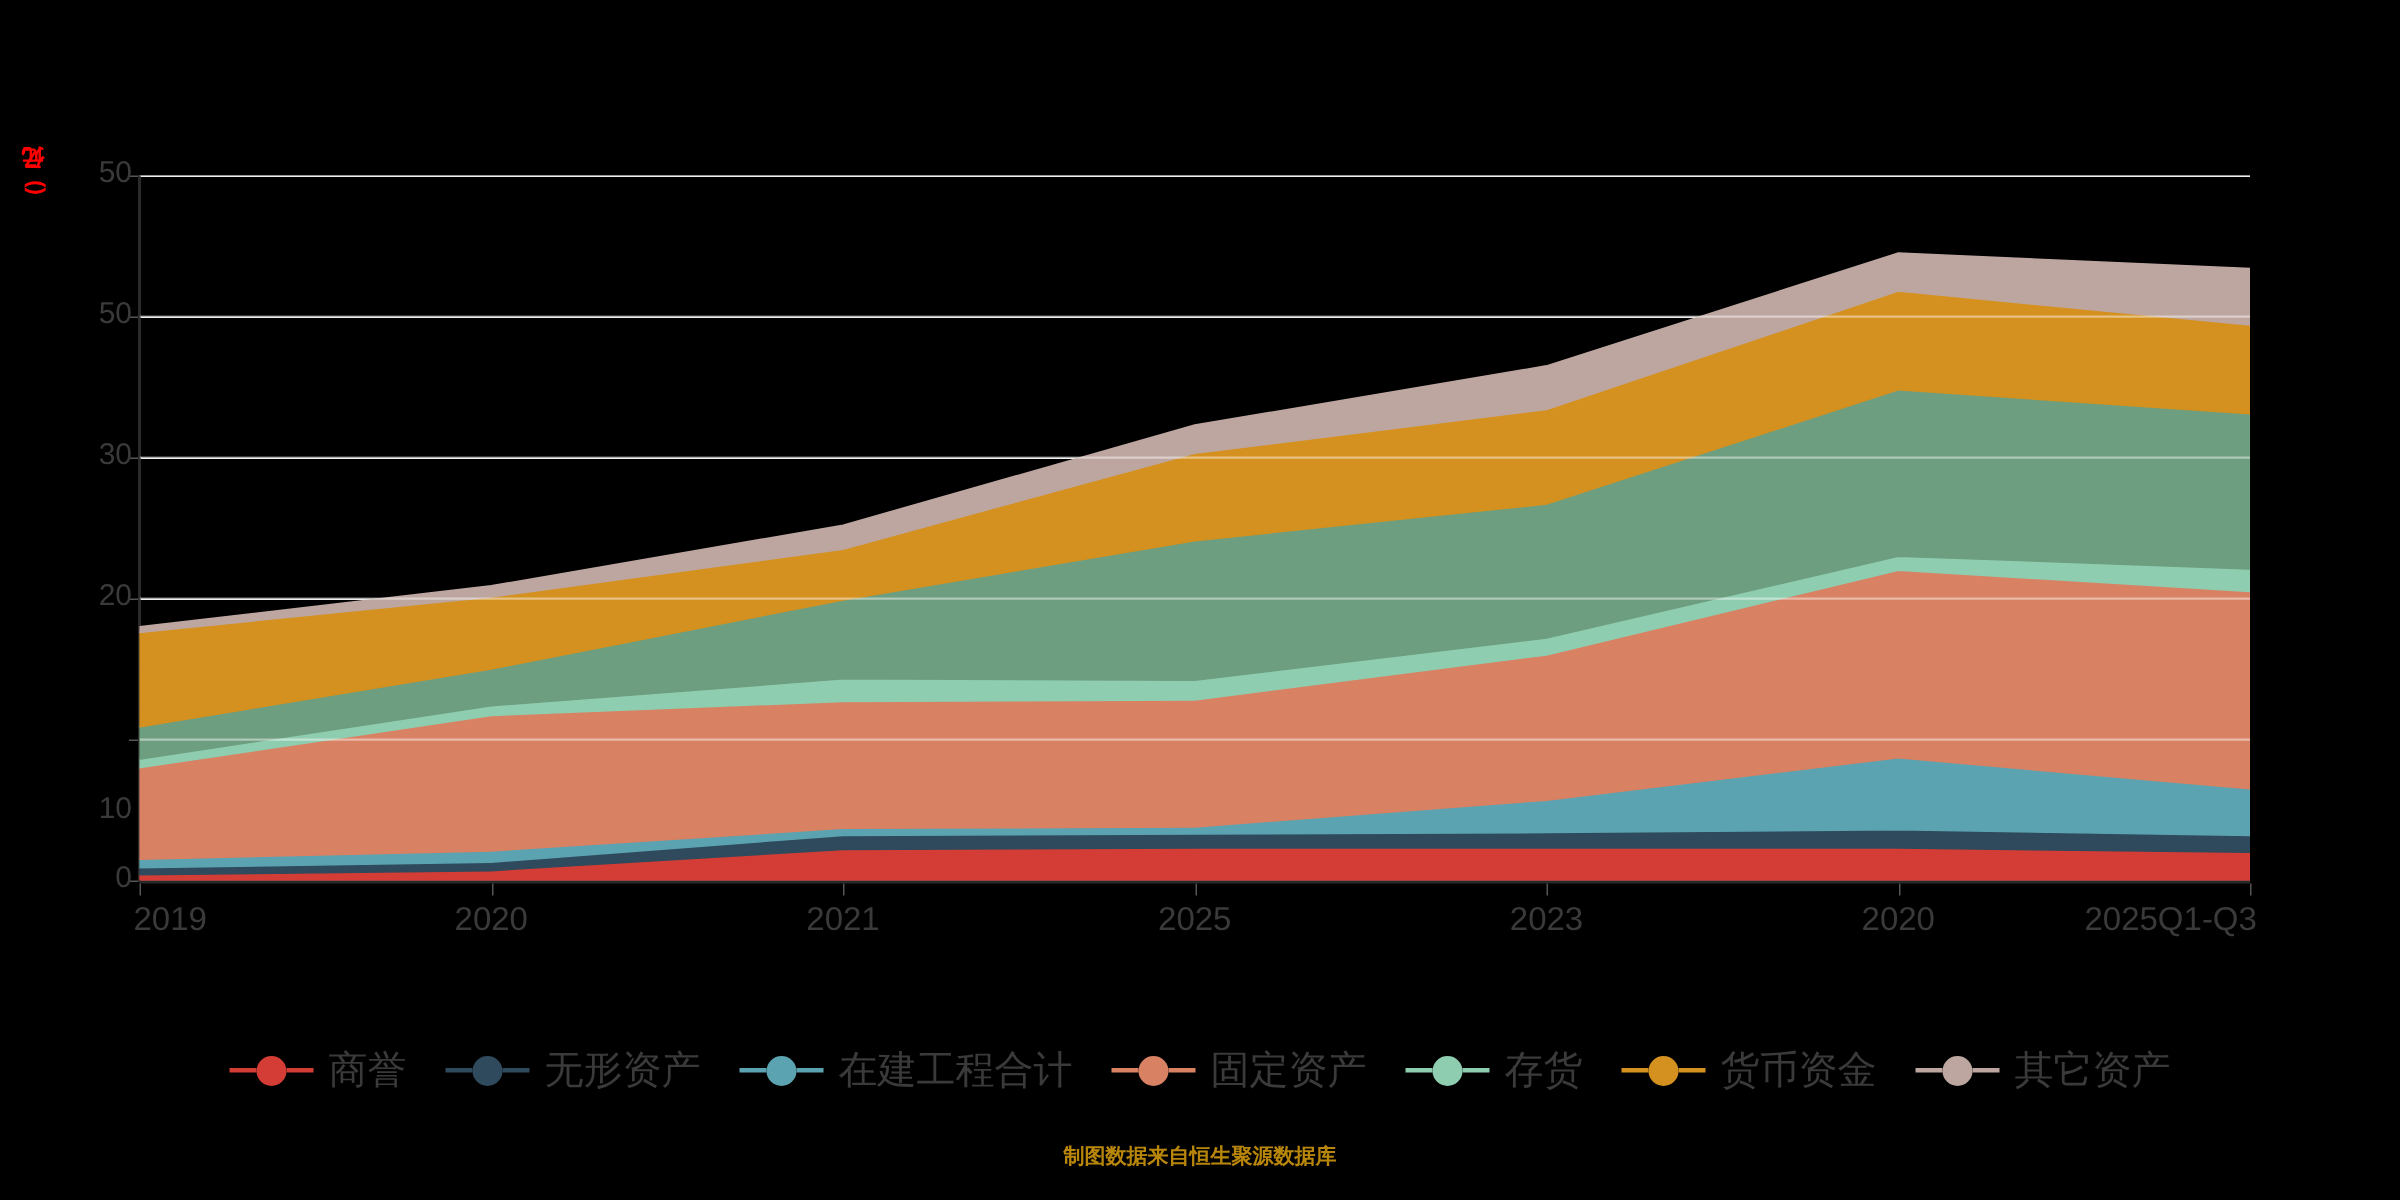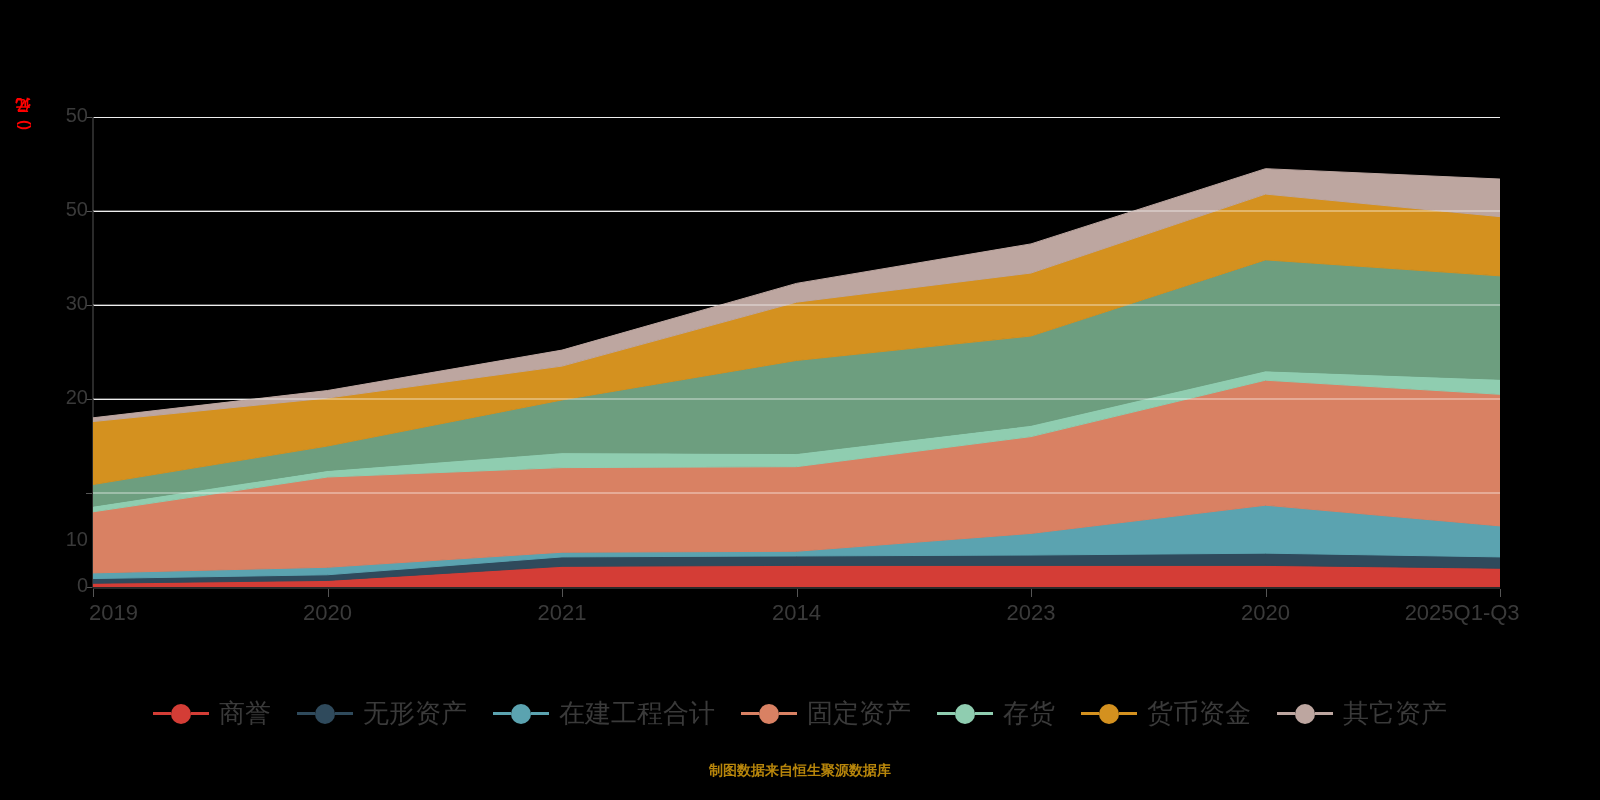--- a/index.html
+++ b/index.html
@@ -75,27 +75,27 @@
   </div>
 
   <div id="xticks">
       <div class="xtick" style="left: 93px;"></div>
       <div class="xlabel" style="left: 93px; transform: translateX(-4px);">2019</div>
       <div class="xtick" style="left: 327.5px;"></div>
       <div class="xlabel" style="left: 327.5px;">2020</div>
       <div class="xtick" style="left: 562px;"></div>
       <div class="xlabel" style="left: 562px;">2021</div>
       <div class="xtick" style="left: 796.5px;"></div>
-      <div class="xlabel" style="left: 796.5px;">2014</div>
+      <div class="xlabel" style="left: 796.5px;">2025</div>
       <div class="xtick" style="left: 1031px;"></div>
       <div class="xlabel" style="left: 1031px;">2023</div>
       <div class="xtick" style="left: 1265.5px;"></div>
       <div class="xlabel" style="left: 1265.5px;">2020</div>
       <div class="xtick" style="left: 1500px;"></div>
-      <div class="xlabel" style="left: 1500px; transform: translateX(-96%); margin-left: 15px;">2025Q1-Q3</div>
+      <div class="xlabel" style="left: 1500px; transform: translateX(-96%);">2025Q1-Q3</div>
     </div>
 
   <div class="legend" id="legend">
       <div class="lg">
         <span class="bar" style="background: rgb(212, 61, 54);"></span>
         <span class="dot" style="background: rgb(212, 61, 54);"></span>
         <span class="bar" style="background: rgb(212, 61, 54);"></span>
         <span class="lbl">商誉</span>
       </div>
       <div class="lg">

